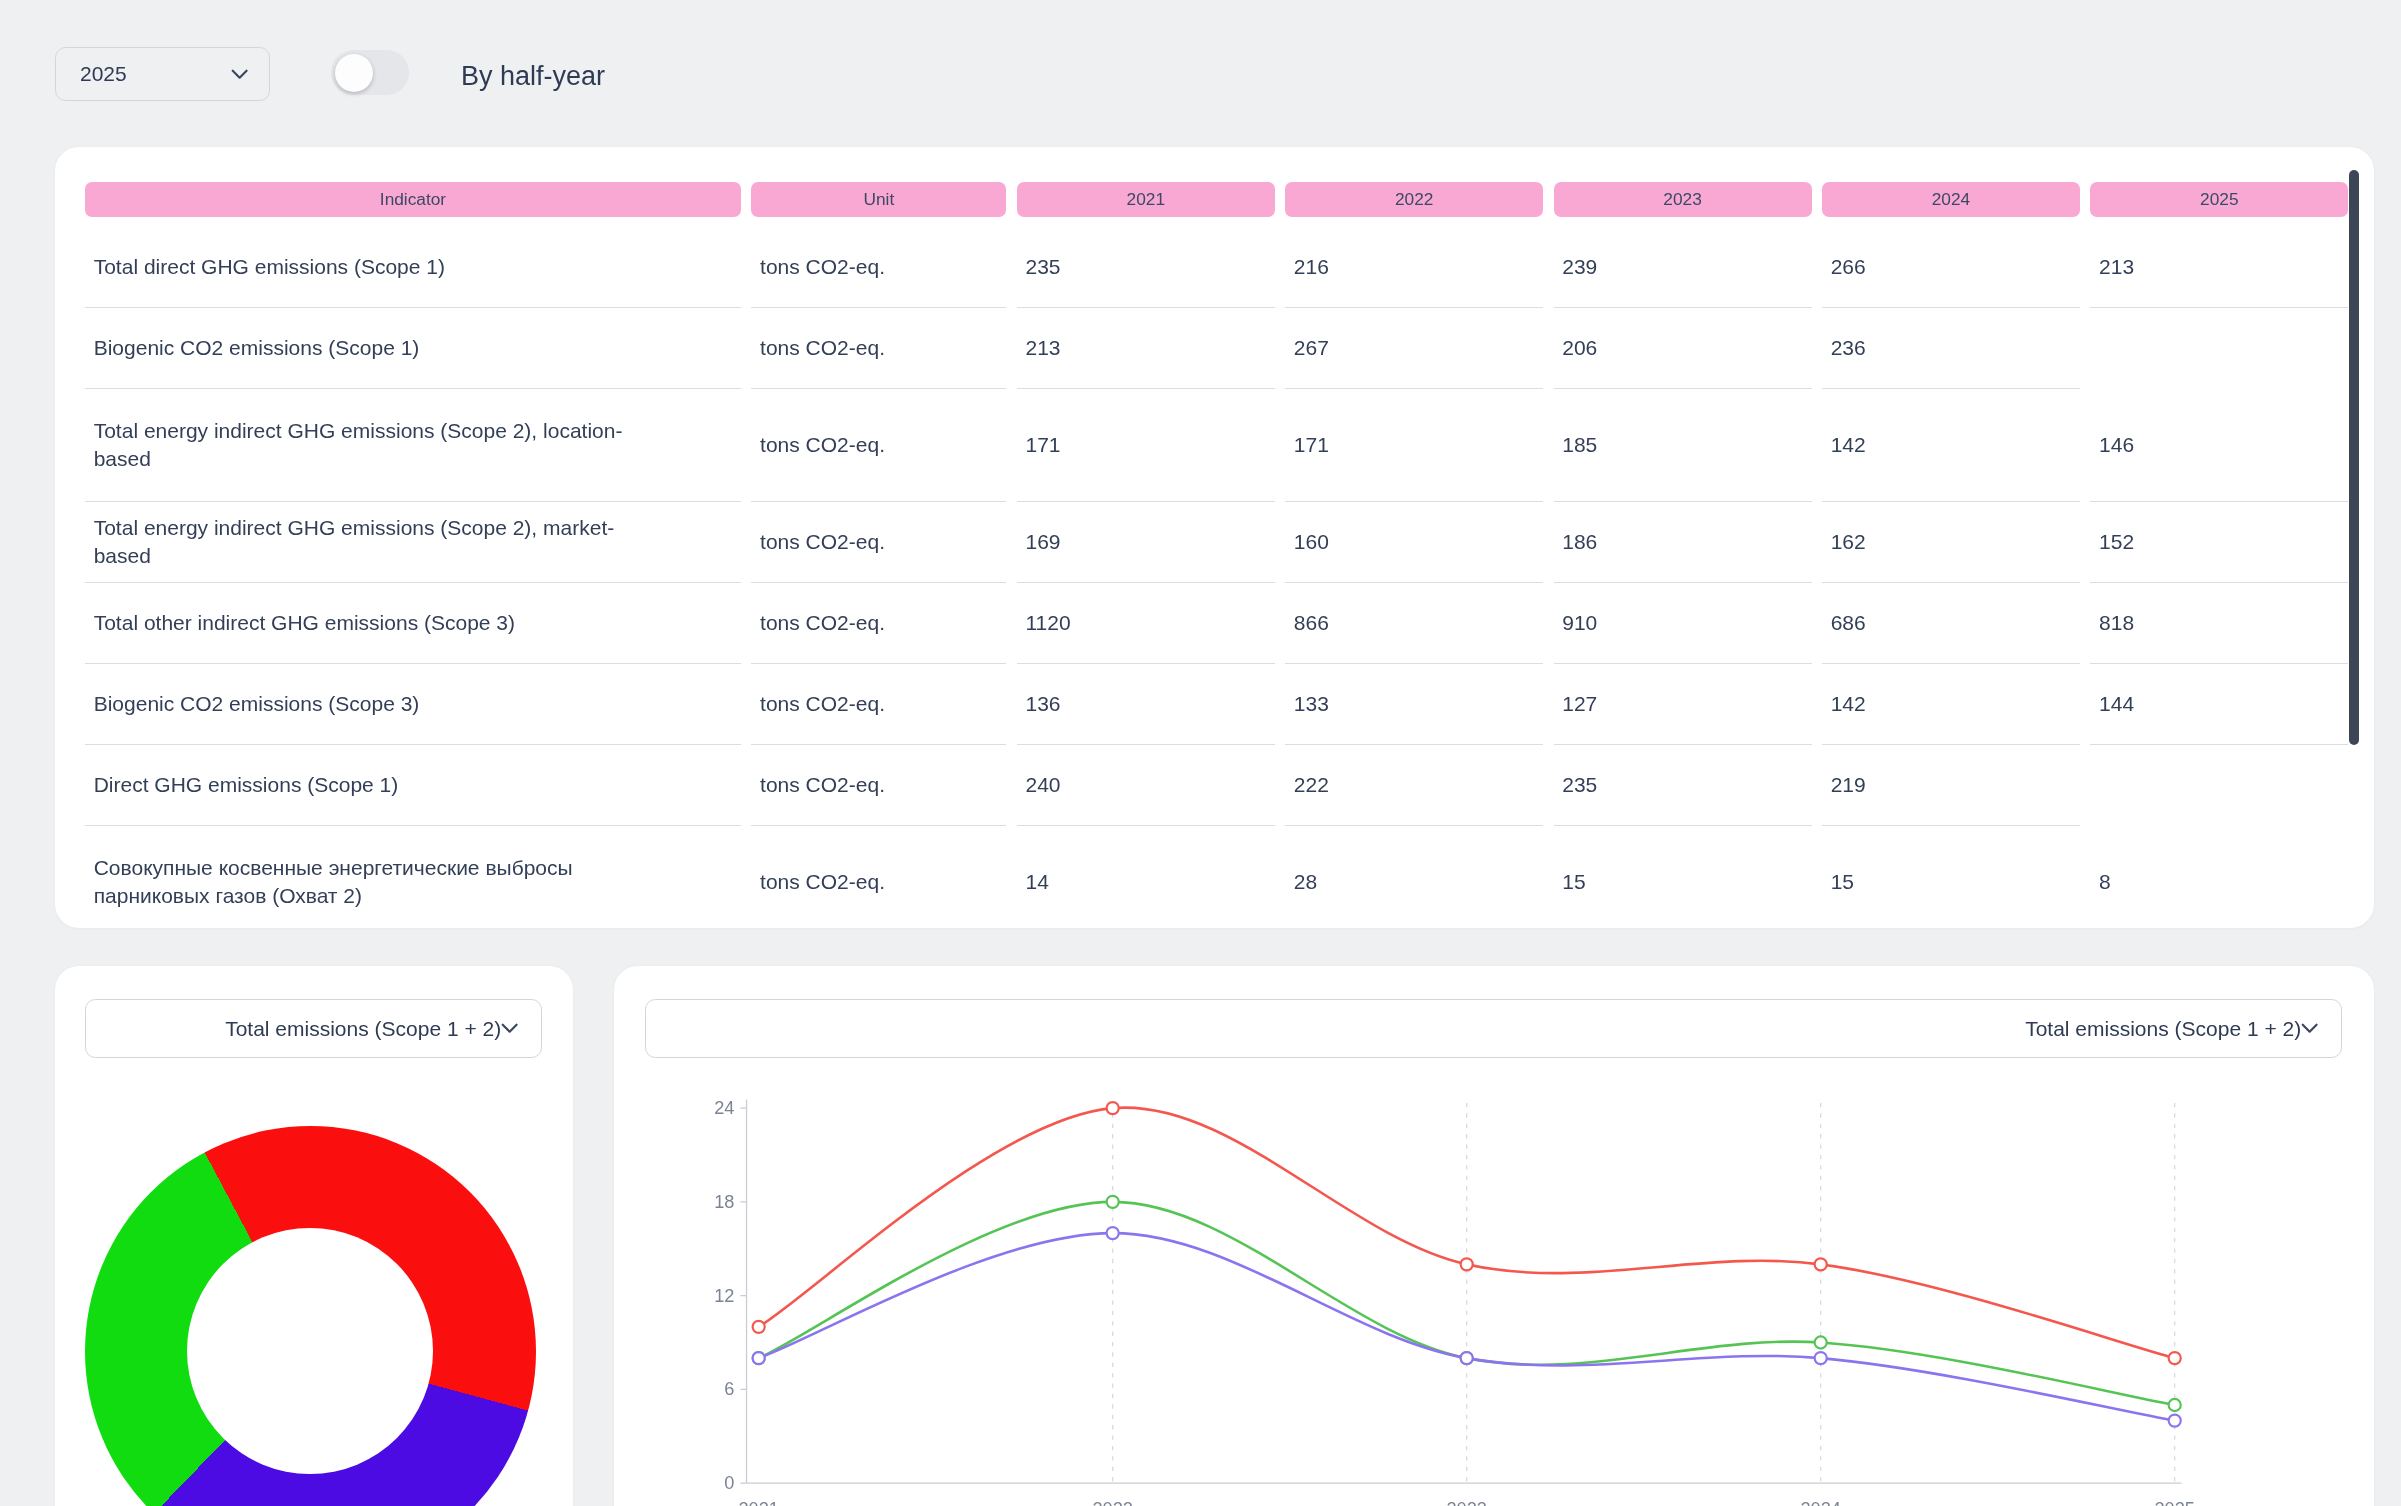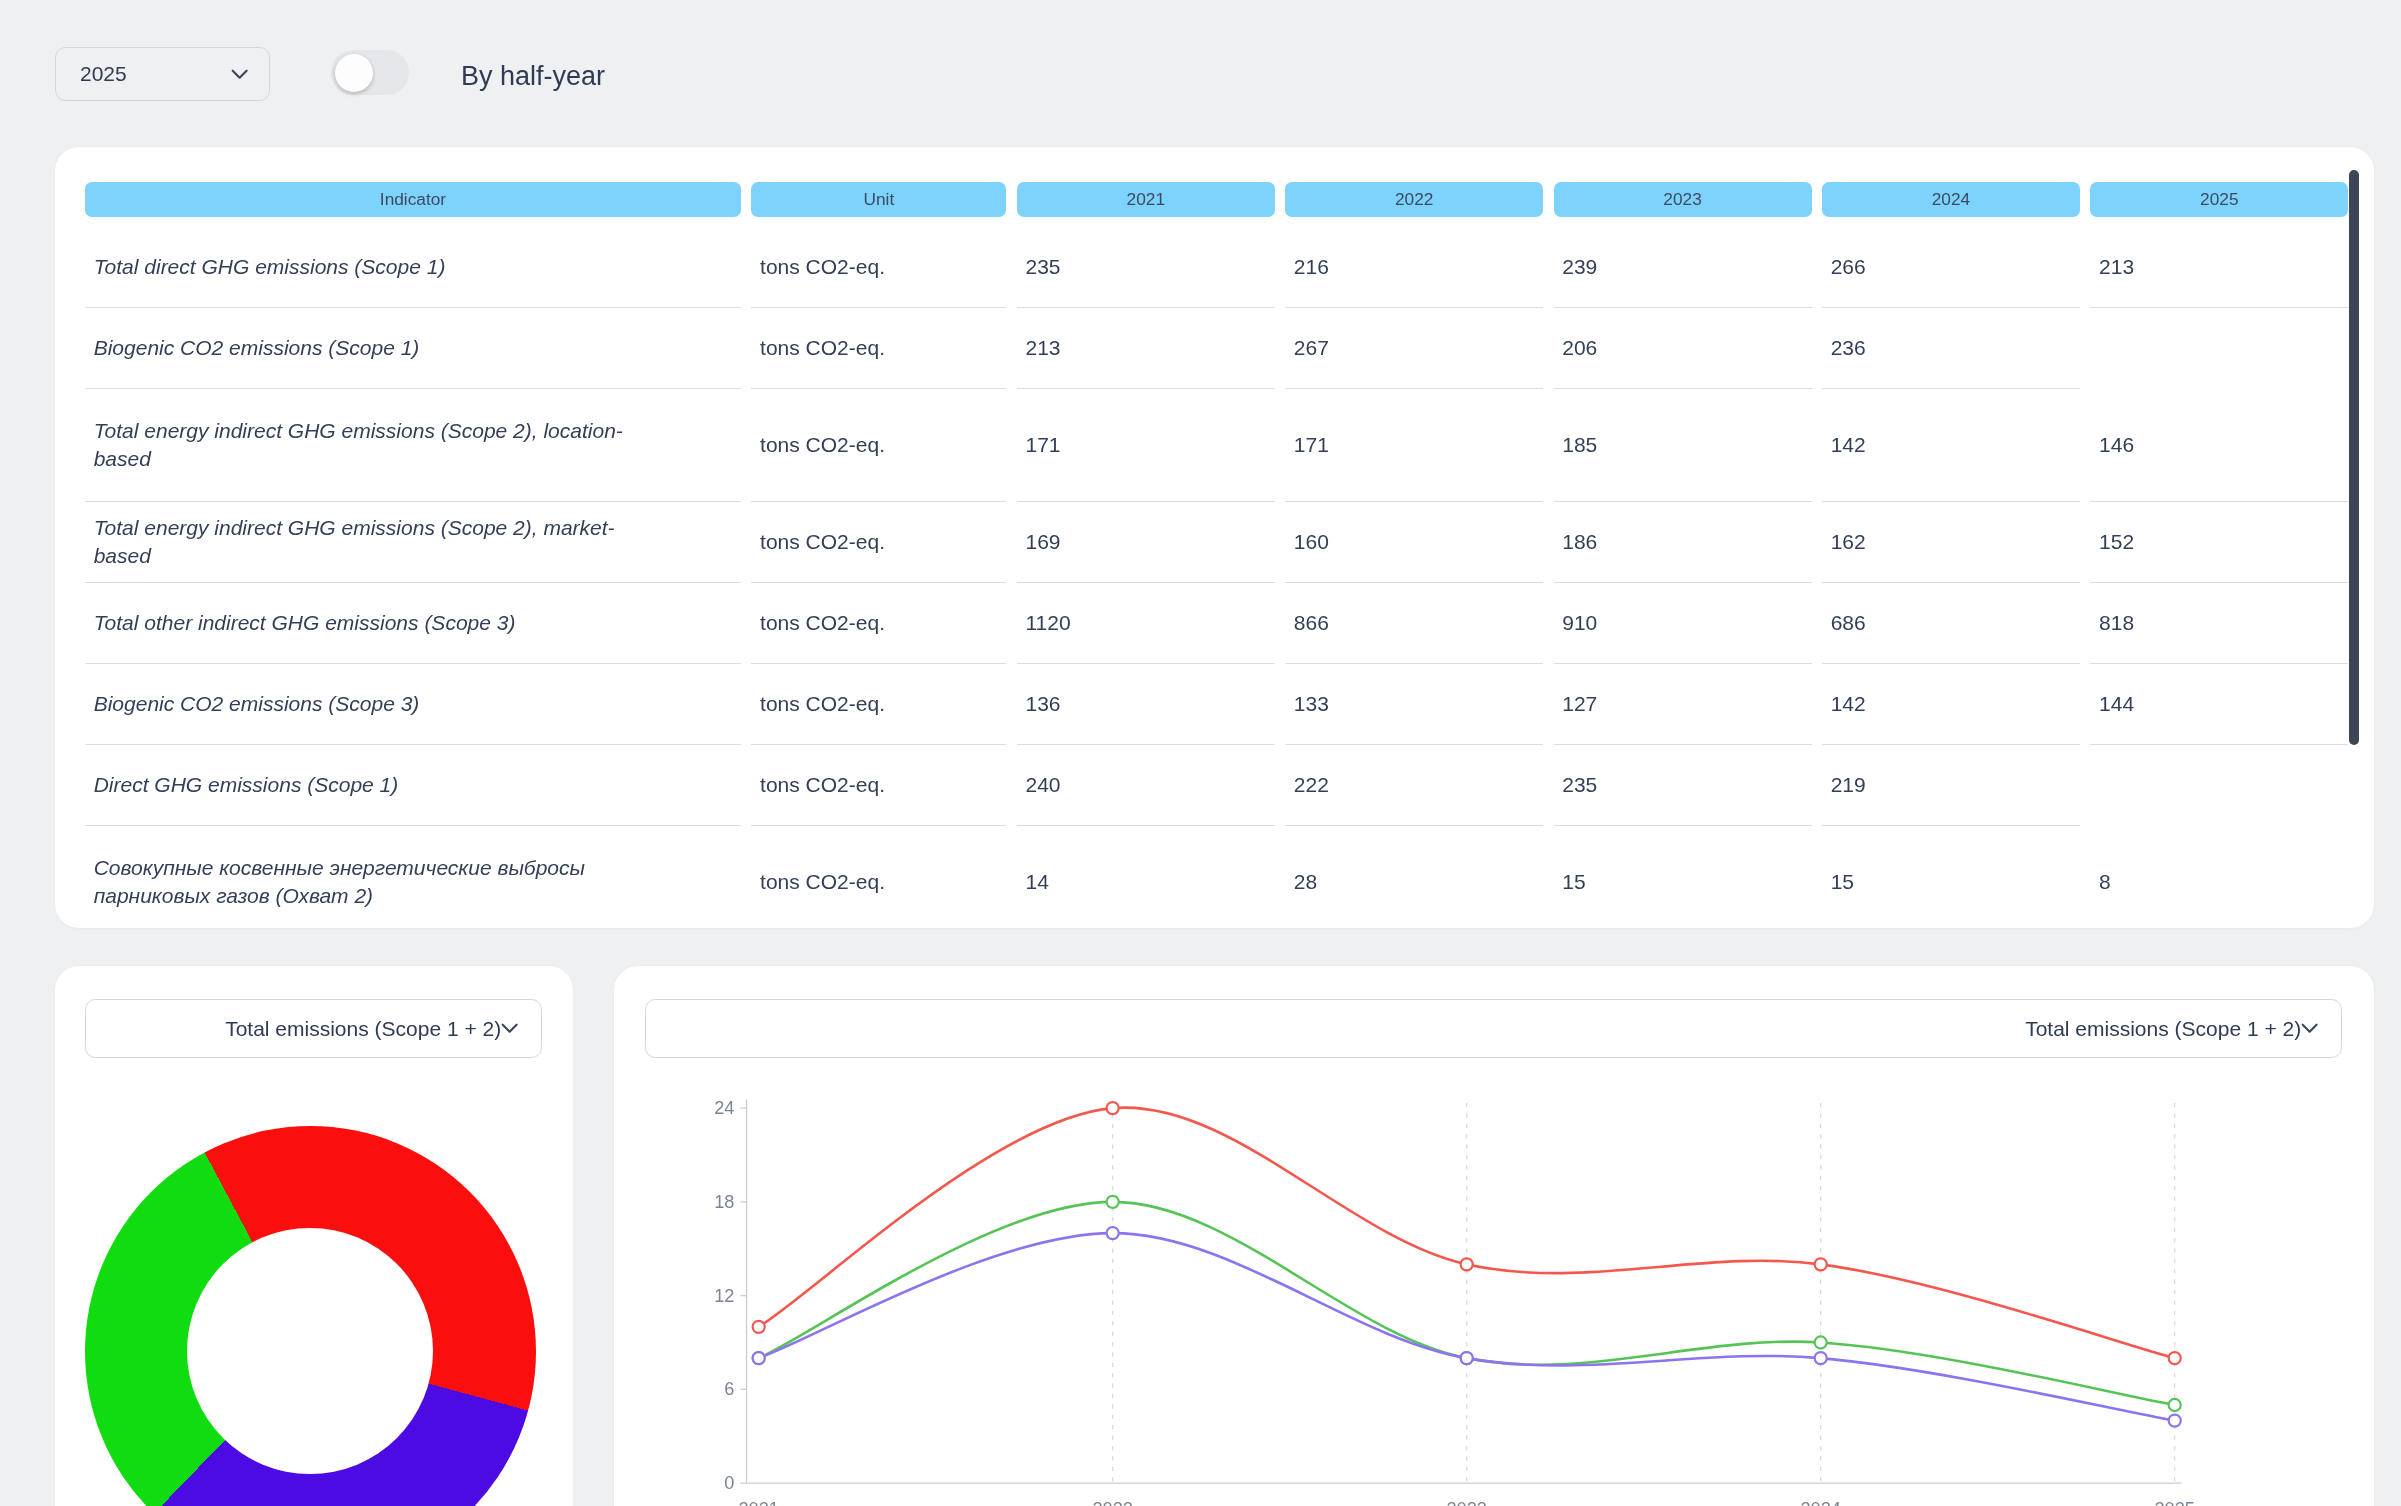--- a/index.html
+++ b/index.html
@@ -29,30 +29,30 @@
   }
   .toggle-label { position:absolute; left:461px; top:61px; font-size:27px; font-weight:500; color:#2f3b54; }
   
   .table-card { left:55px; top:147px; width:2319px; height:781px; }
   .thead, .trow {
     display:grid; column-gap:10.4px;
     grid-template-columns:656px 255px 258px 258px 258px 258px 258px;
   }
   .thead { margin:35px 0 0 30px; }
   .th {
-    height:35px; background:#7dd3fc; border-radius:7px;
+    height:35px; background:#f9a8d4; border-radius:7px;
     display:flex; align-items:center; justify-content:center;
     font-size:17.3px; font-weight:500; color:#3c4963;
   }
   .tbody { margin:10.4px 0 0 30px; }
   .trow .cell {
     display:flex; align-items:center; font-size:21px; color:#333f57;
     border-bottom:1.3px solid #dadde2; padding-left:8.7px; line-height:1.35;
   }
-  .trow .cell.ind { padding-right:78px;font-style:italic; }
+  .trow .cell.ind { padding-right:78px; }
   .trow.h1 .cell { height:81px; }
   .trow.h2 .cell { height:113px; }
   .scrollbar-thumb {
     position:absolute; right:14.7px; top:23.4px; width:10.4px; height:575px;
     background:#3d4656; border-radius:6px; cursor:pointer;
   }
   
   .donut-card { left:55px; top:966px; width:518px; height:607px; }
   .line-card  { left:614px; top:966px; width:1760px; height:607px; }
   .metric-select {

